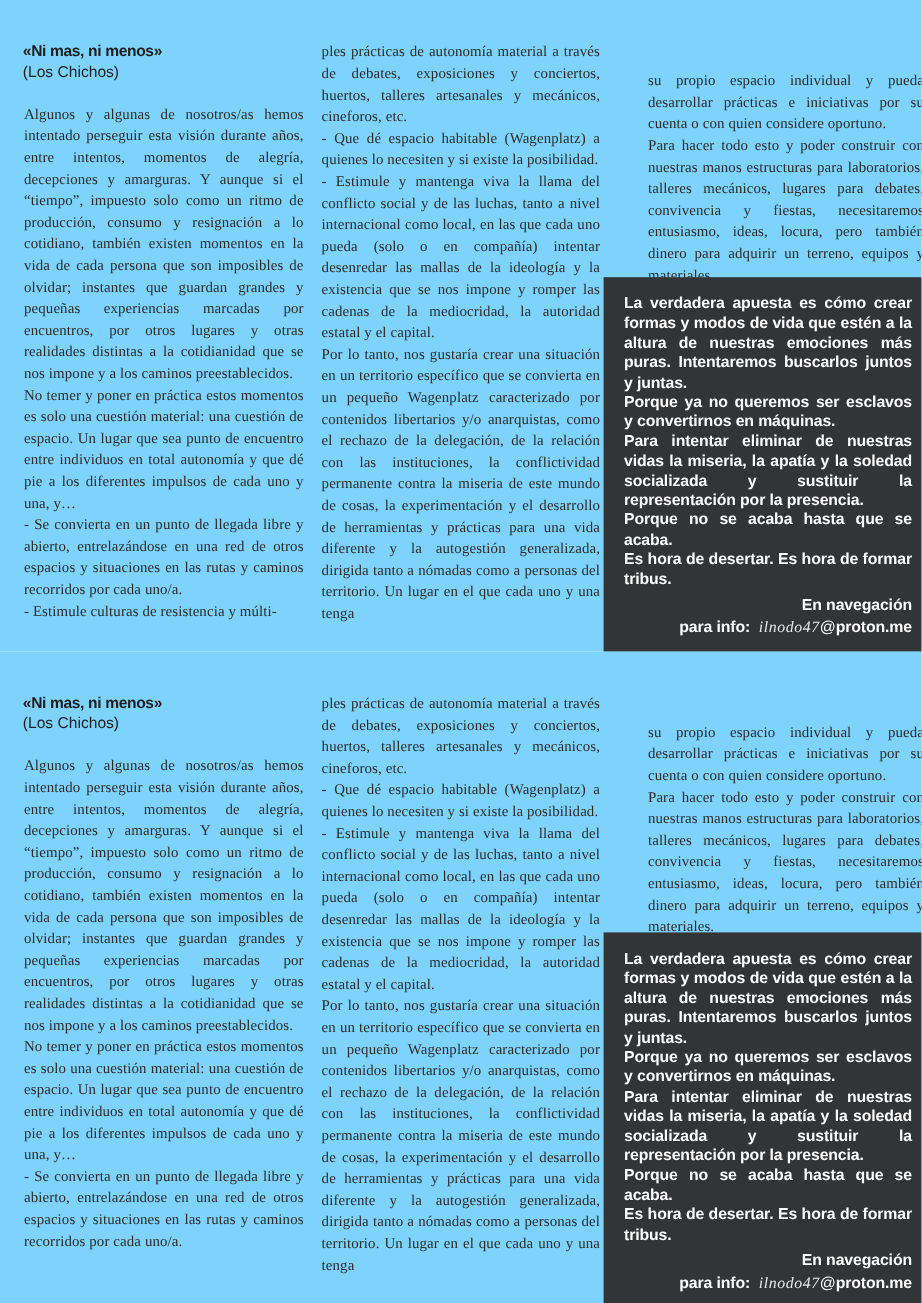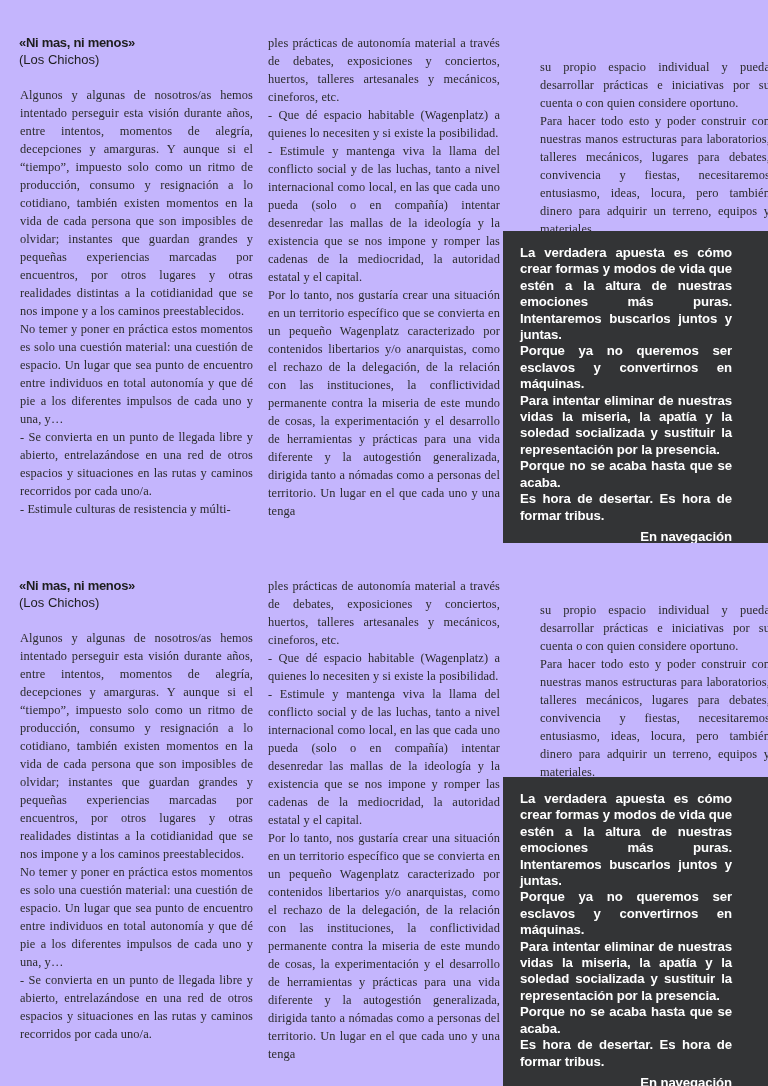--- a/index.html
+++ b/index.html
@@ -4,21 +4,21 @@
 <style>
   html, body { margin: 0; padding: 0; }
   body {
     width: 768px; height: 1086px; overflow: hidden;
     background: #ffffff;
     position: relative;
     color: #2a2a2a;
   }
   .panel {
     position: absolute; left: 0; width: 768px; height: 543px;
-    background: #c4b5fd;
+    background: #7dd3fc;
   }
   .panel.top { top: 0; }
   .panel.bottom { top: 543px; }
   .col {
     position: absolute;
     font-family: Liberation Serif, serif;
     font-size: 12.4px;
     line-height: 18px;
     text-align: justify;
     letter-spacing: 0.1px;
@@ -34,21 +34,21 @@
     font-size: 13px; line-height: 17px; color: #1e1e1e;
   }
   .title-block .song { font-weight: bold; letter-spacing: -0.3px; }
   .title-block .band b { font-weight: normal; }
   .title-block .band .paren { font-weight: normal; }
   .dark-box {
     position: absolute; left: 503px; top: 231px; width: 265px; height: 312px;
     background: #333436;
     color: #ffffff;
     box-sizing: border-box;
-    padding: 14px 36px 0 17px;
+    padding: 14px 8px 0 17px;
     font-family: "Liberation Sans", sans-serif;
     font-weight: bold;
     font-size: 13.2px;
     line-height: 16.4px;
     text-align: justify;
     letter-spacing: -0.1px;
   }
   .panel.bottom .dark-box { top: 234px; height: 309px; }
   .dark-box p { margin: 0; }
   .dark-box .sig { text-align: right; margin-top: 3px; }

